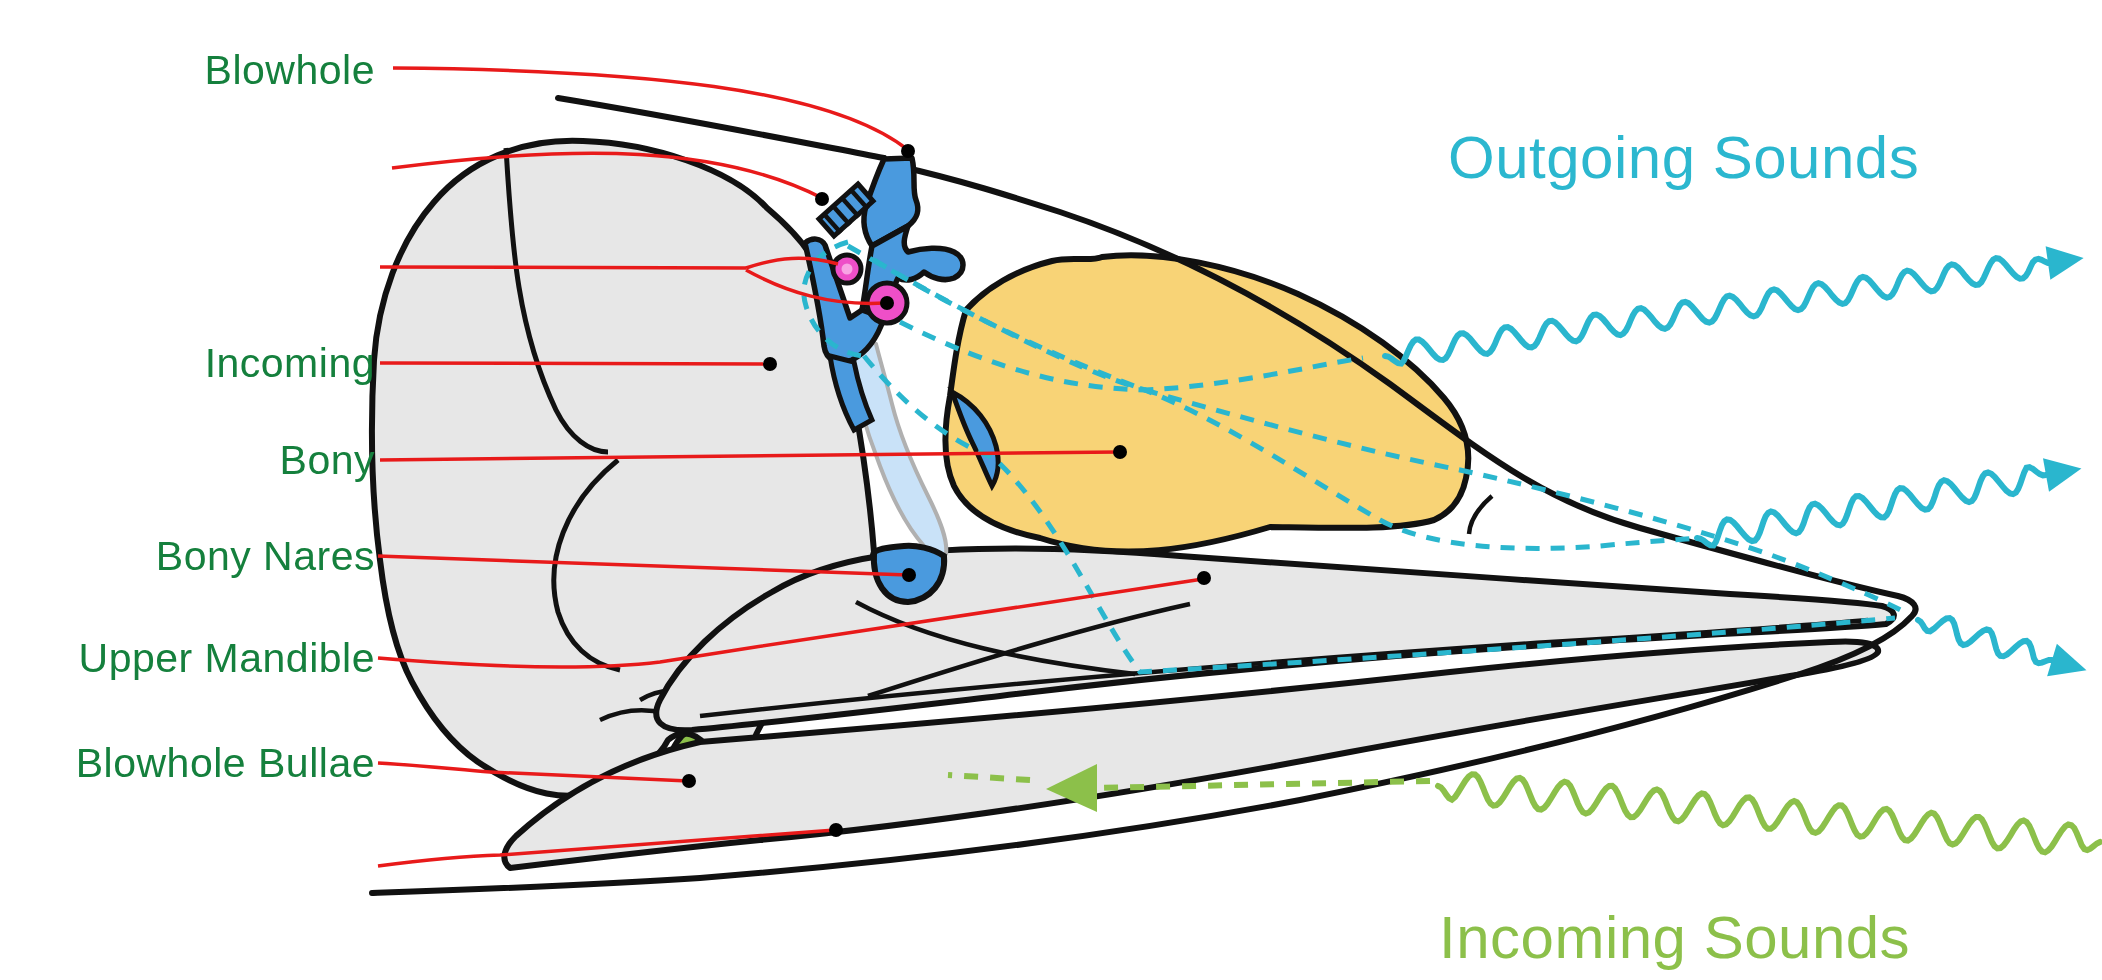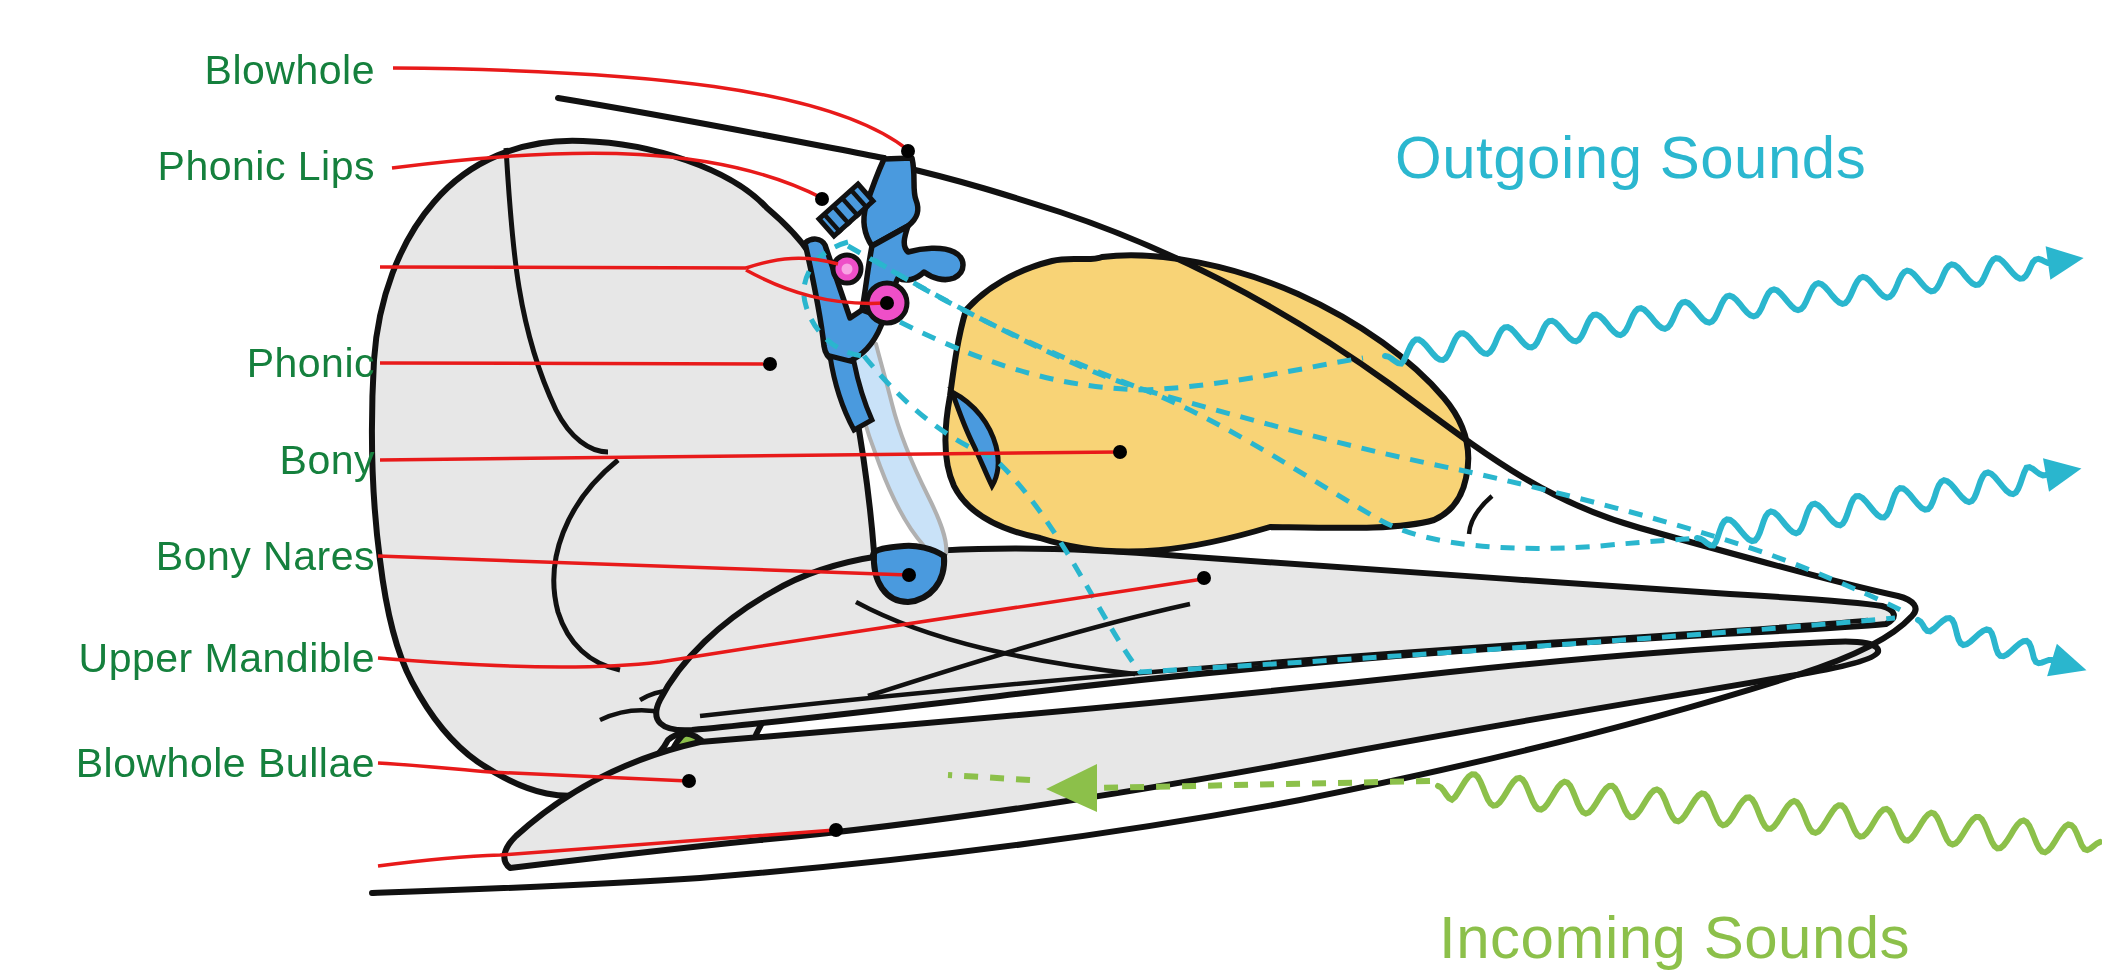--- a/index.html
+++ b/index.html
@@ -20,21 +20,21 @@
     color:#15803d;
     letter-spacing:0.5px;
   }
   .heading{
     position:absolute;
     font-size:60px;
     line-height:1;
     white-space:nowrap;
     letter-spacing:0.5px;
   }
-  .heading-out{left:1395px;top:128px;color:#2bb7cf;}
+  .heading-out{left:1448px;top:128px;color:#2bb7cf;}
   .heading-in{left:1427px;top:908px;color:#8cc04a;margin-left:12px;}
 </style>
 </head>
 <body>
 
 <div class="stage">
 
   <svg width="2102" height="980" viewBox="0 0 2102 980">
 
     <ellipse cx="702" cy="777" rx="35" ry="50" fill="#8cc04a" stroke="#111" stroke-width="6"></ellipse>
@@ -172,22 +172,21 @@
       <circle cx="770" cy="364" r="7"></circle>
       <circle cx="1120" cy="452" r="7"></circle>
       <circle cx="909" cy="575" r="7"></circle>
       <circle cx="1204" cy="578" r="7"></circle>
       <circle cx="689" cy="781" r="7"></circle>
       <circle cx="836" cy="830" r="7"></circle>
     </g>
   </svg>
 
   <div class="part-label" style="top:70px">Blowhole</div>
-  <div class="part-label" style="top:166px">Phonic Lips</div>
-  <div class="part-label" style="top:363px">Phonic</div>
+  <div class="part-label" style="top:363px">Incoming</div>
   <div class="part-label" style="top:460px">Bony</div>
   <div class="part-label" style="top:556px">Bony Nares</div>
   <div class="part-label" style="top:658px">Upper Mandible</div>
   <div class="part-label" style="top:763px">Blowhole Bullae</div>
 
   <div class="heading heading-out">Outgoing Sounds</div>
   <div class="heading heading-in">Incoming Sounds</div>
 </div>
 
 </body></html>

